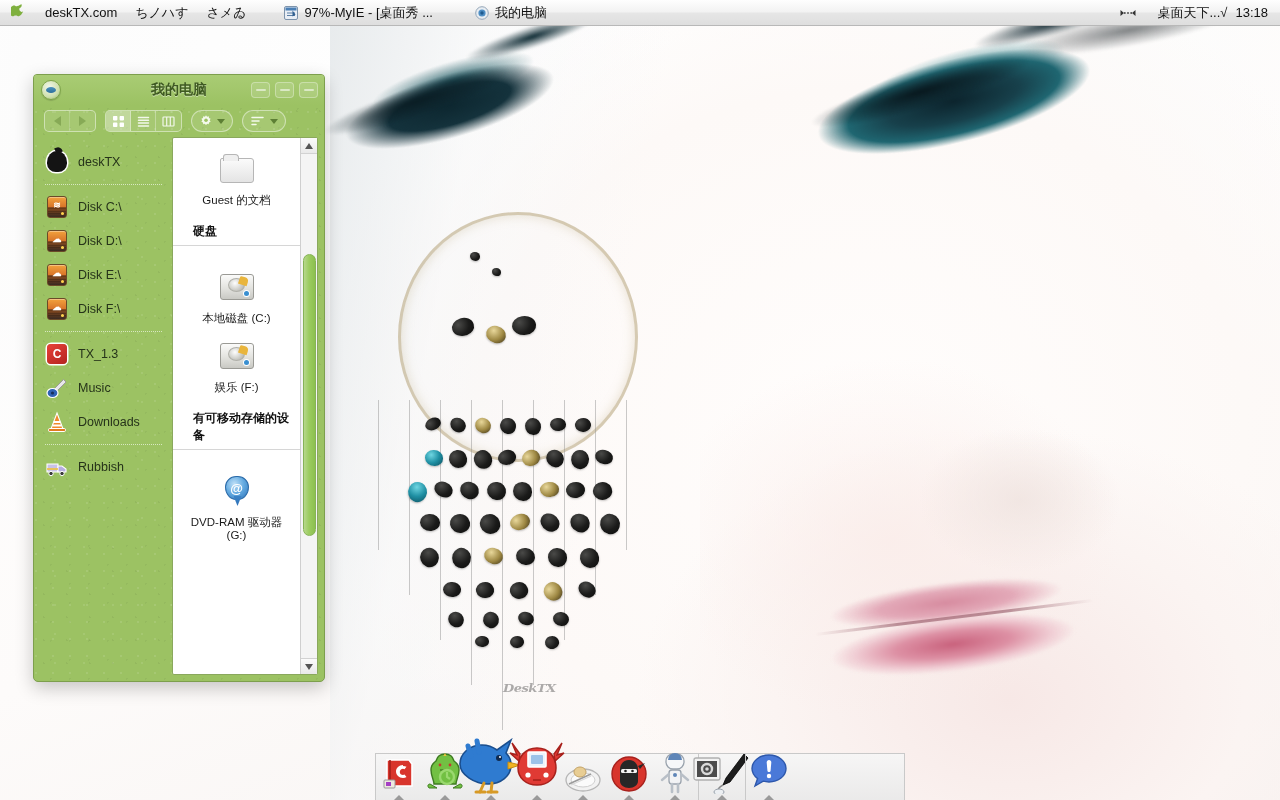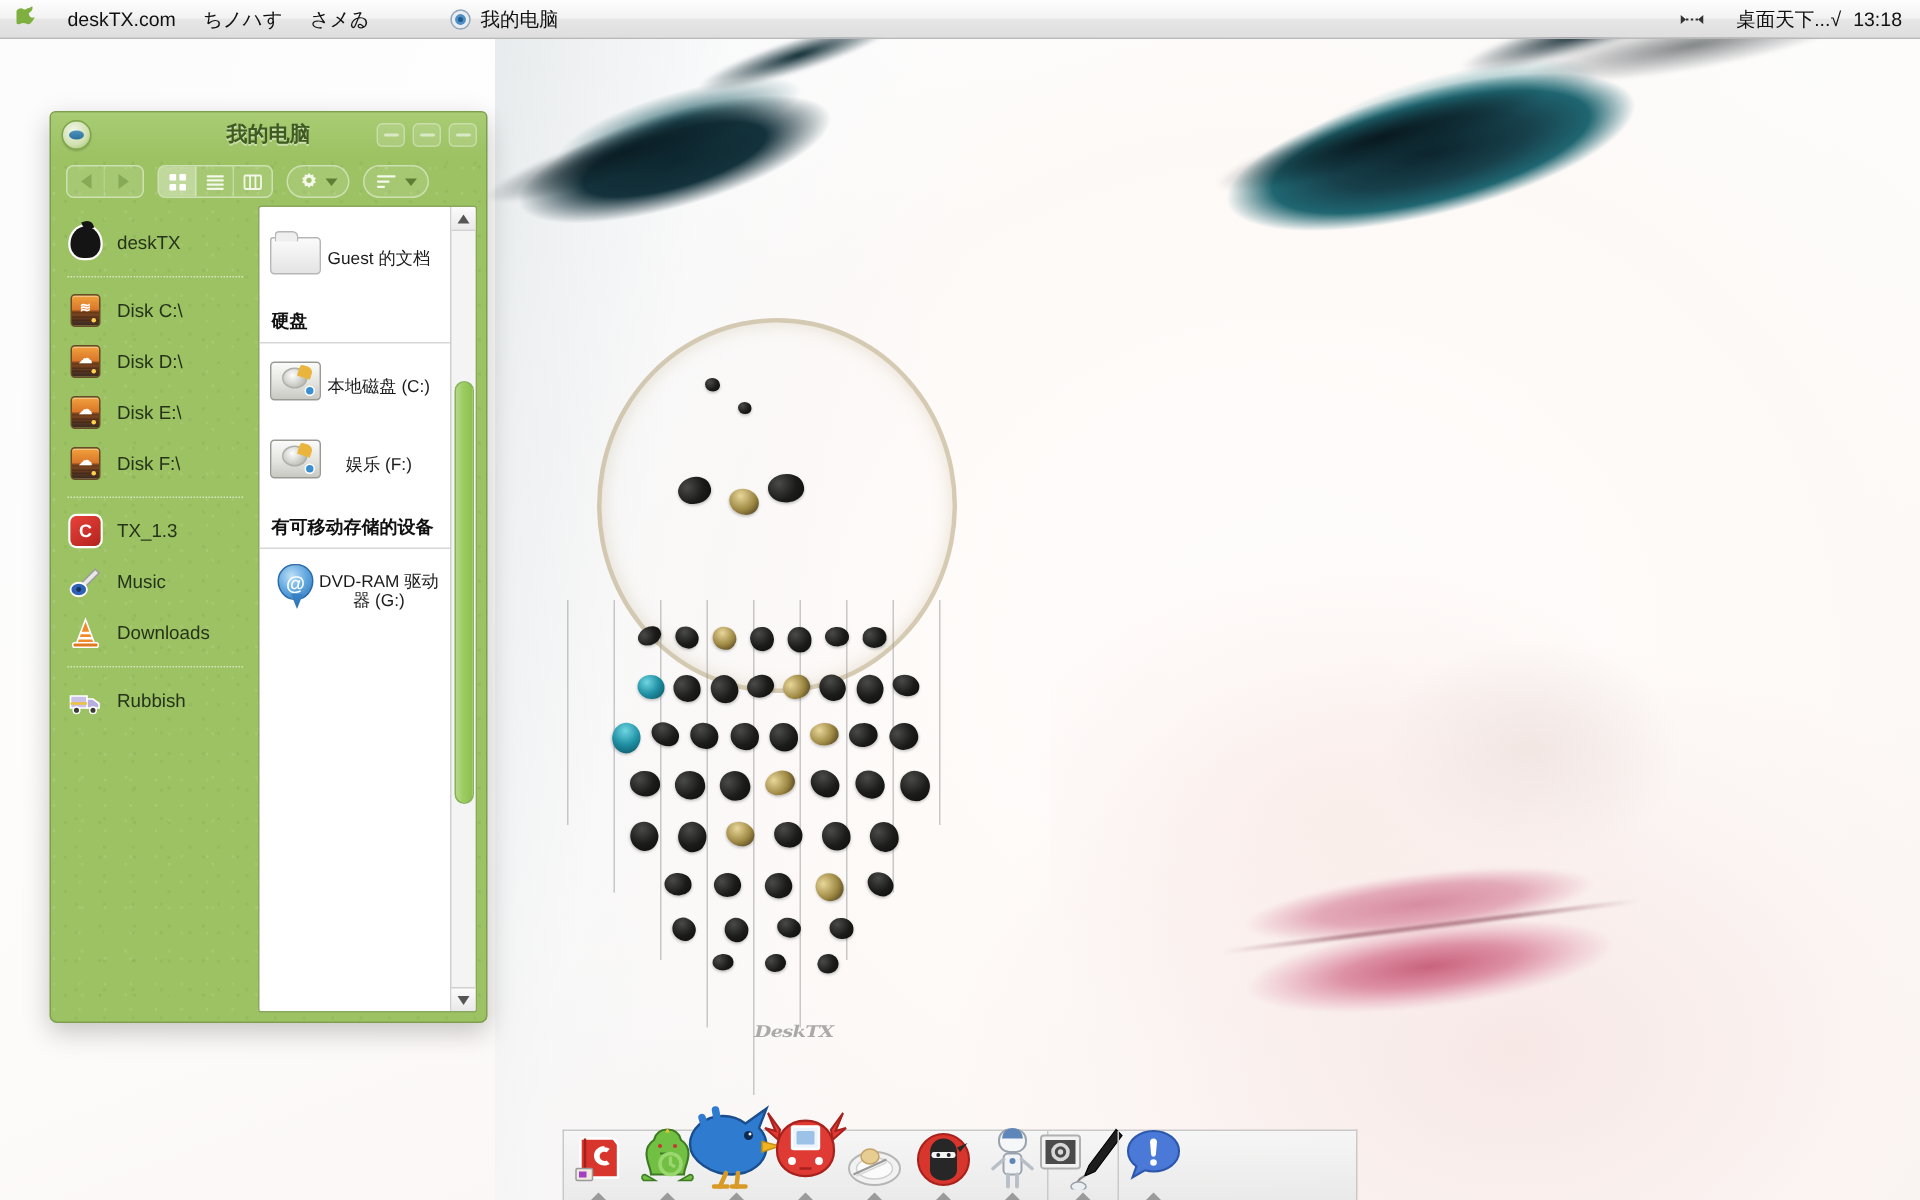--- a/index.html
+++ b/index.html
@@ -291,36 +291,36 @@
     border-radius: 2px;
     display: flex;
     overflow: hidden;
   }
   #filelist {
     flex: 1; overflow: hidden; position: relative;
     padding-top: 8px;
   }
   .fl-item {
     width: 100%;
-    display: flex; flex-direction: row; align-items: center;
+    display: flex; flex-direction: column; align-items: center;
     padding: 6px 4px 8px 4px;
     cursor: pointer;
   }
   .fl-ico { width: 40px; height: 38px; position: relative; }
   .fl-label {
     margin-top: 4px; font-size: 11.5px; color: #1b1b1b;
     text-align: center; line-height: 13px; width: 108px;
     word-wrap: break-word;
   }
   .fl-group {
     width: 100%;
     font-size: 12px; font-weight: bold; color: #111;
-    padding: 8px 0 5px 8px;
+    padding: 8px 0 5px 20px;
     border-bottom: 1px solid #d6d6d6;
-    margin-bottom: 2px;
+    margin-bottom: 18px;
   }
   #vscroll {
     flex: 0 0 17px; width: 17px;
     background: #f4f4f4;
     border-left: 1px solid #cfcfcf;
     position: relative;
   }
   .sc-btn {
     height: 16px; width: 100%;
     background: linear-gradient(180deg, #fbfbfb, #e9e9e9);
@@ -560,20 +560,31 @@
     <div class="mb-item">
       <span>deskTX.com</span>
     </div>
     <div class="mb-item">
       <span>ちノハす</span>
     </div>
     <div class="mb-item">
       <span>さメゐ</span>
     </div>
     <div class="mb-sep-gap"></div>
+    <div class="mb-item wide">
+      <span class="tb-icon">
+        <svg width="14" height="14" viewBox="0 0 14 14" aria-hidden="true">
+          <rect x="0.5" y="0.5" width="13" height="13" rx="1.5" fill="#e9eef5" stroke="#7d93ab"></rect>
+          <rect x="1.5" y="1.5" width="11" height="3" fill="#4a7fb5"></rect>
+          <path d="M3 7h8M3 9.5h8" stroke="#5b7fa5" stroke-width="1.2"></path>
+          <path d="M8.5 4.5l3 4-3 2z" fill="#2f5f90"></path>
+        </svg>
+      </span>
+      <span>97%-MyIE - [桌面秀 ...</span>
+    </div>
     <div class="mb-sep-gap"></div>
     <div class="mb-item wide">
       <span class="tb-icon">
         <svg width="14" height="14" viewBox="0 0 14 14" aria-hidden="true">
           <circle cx="7" cy="7" r="6.3" fill="#e8edf2" stroke="#94a6b8"></circle>
           <circle cx="7" cy="7" r="3.6" fill="#4e8ec4"></circle>
           <circle cx="7" cy="7" r="1.7" fill="#1f5b90"></circle>
         </svg>
       </span>
       <span>我的电脑</span>

